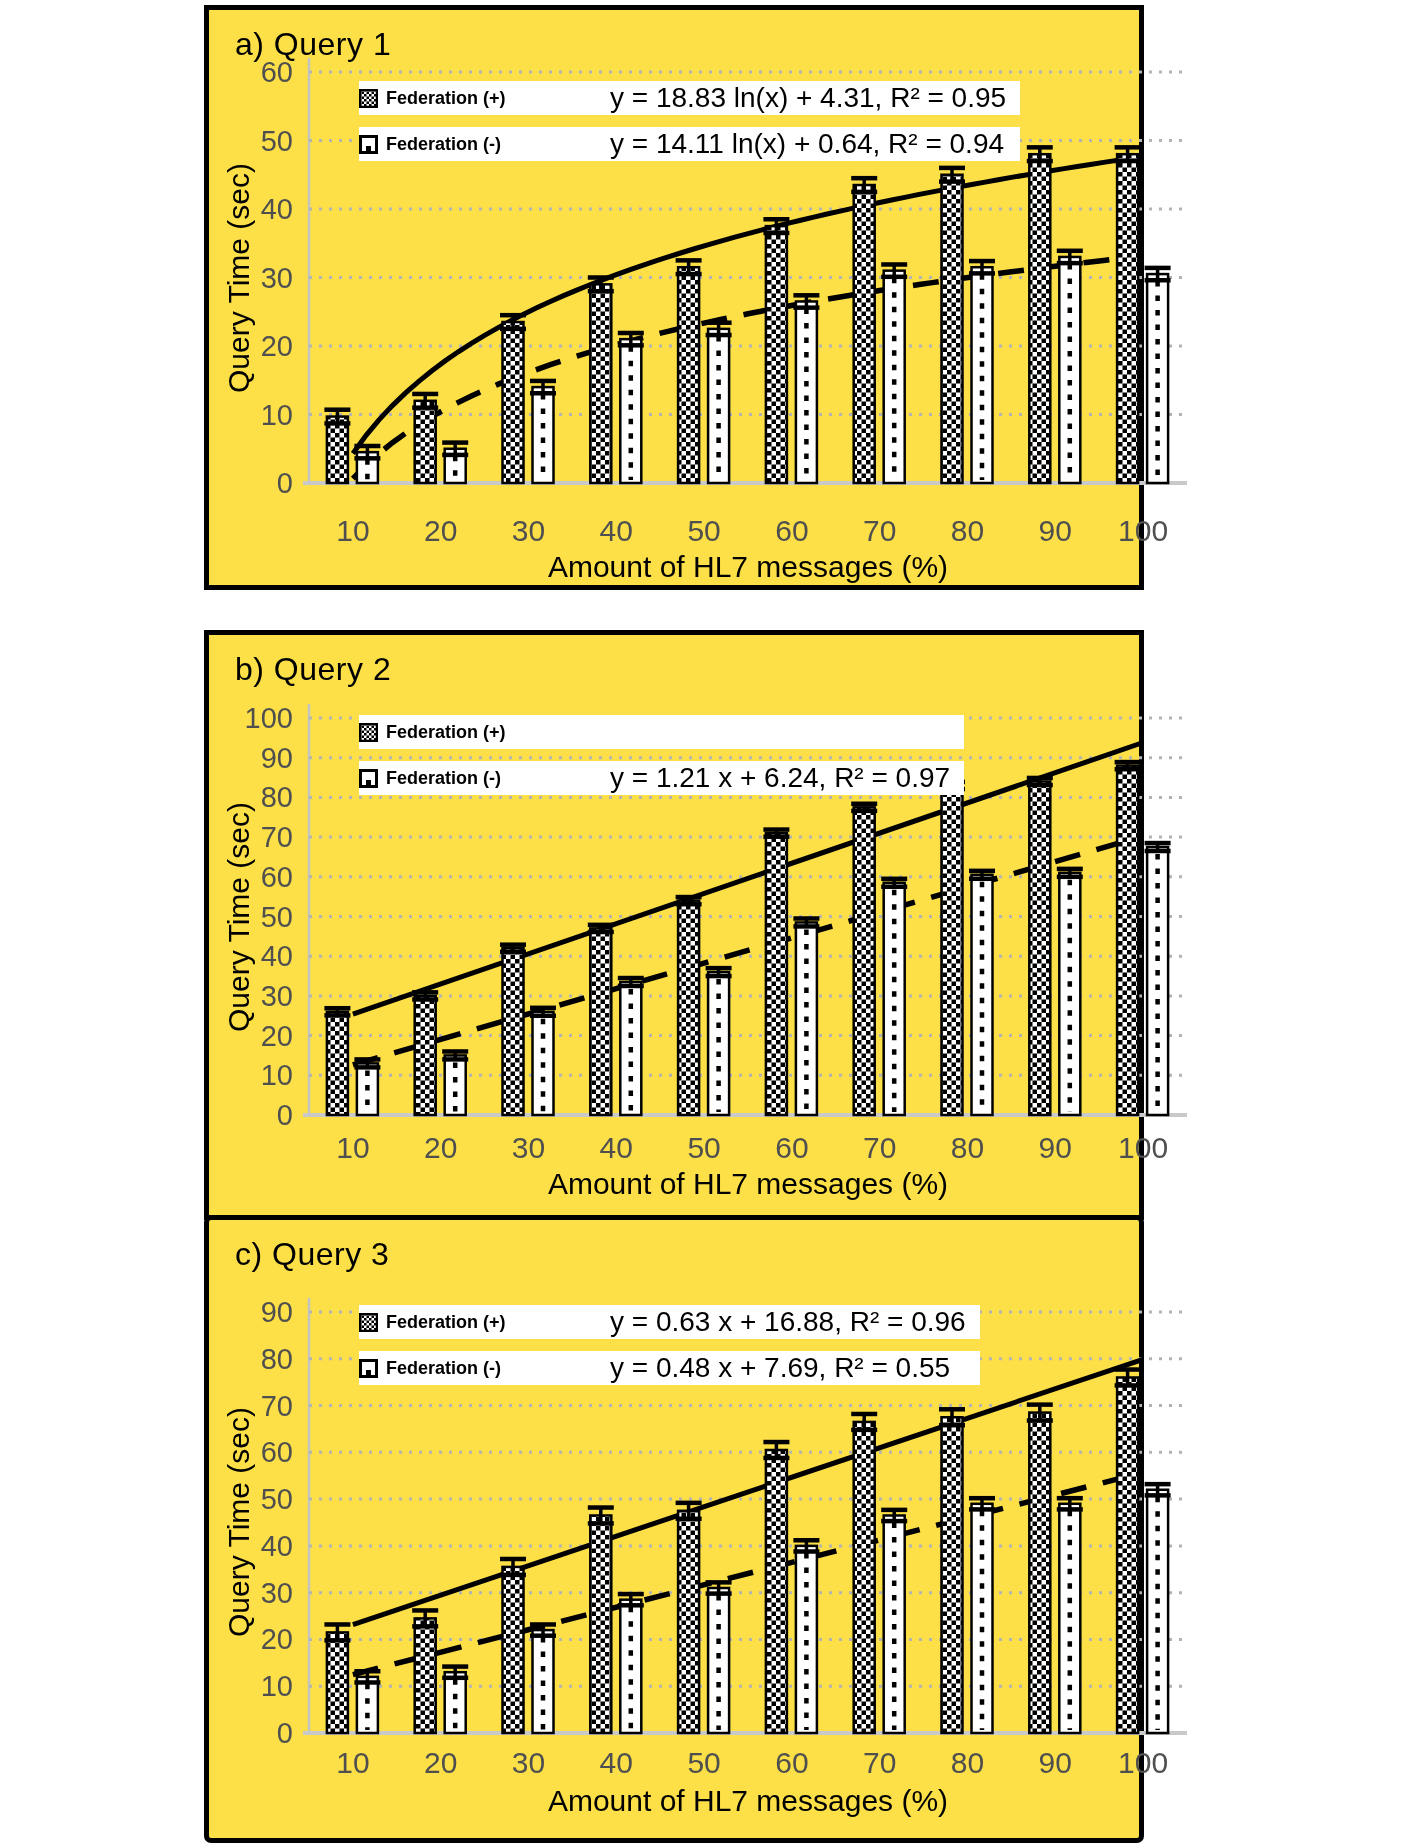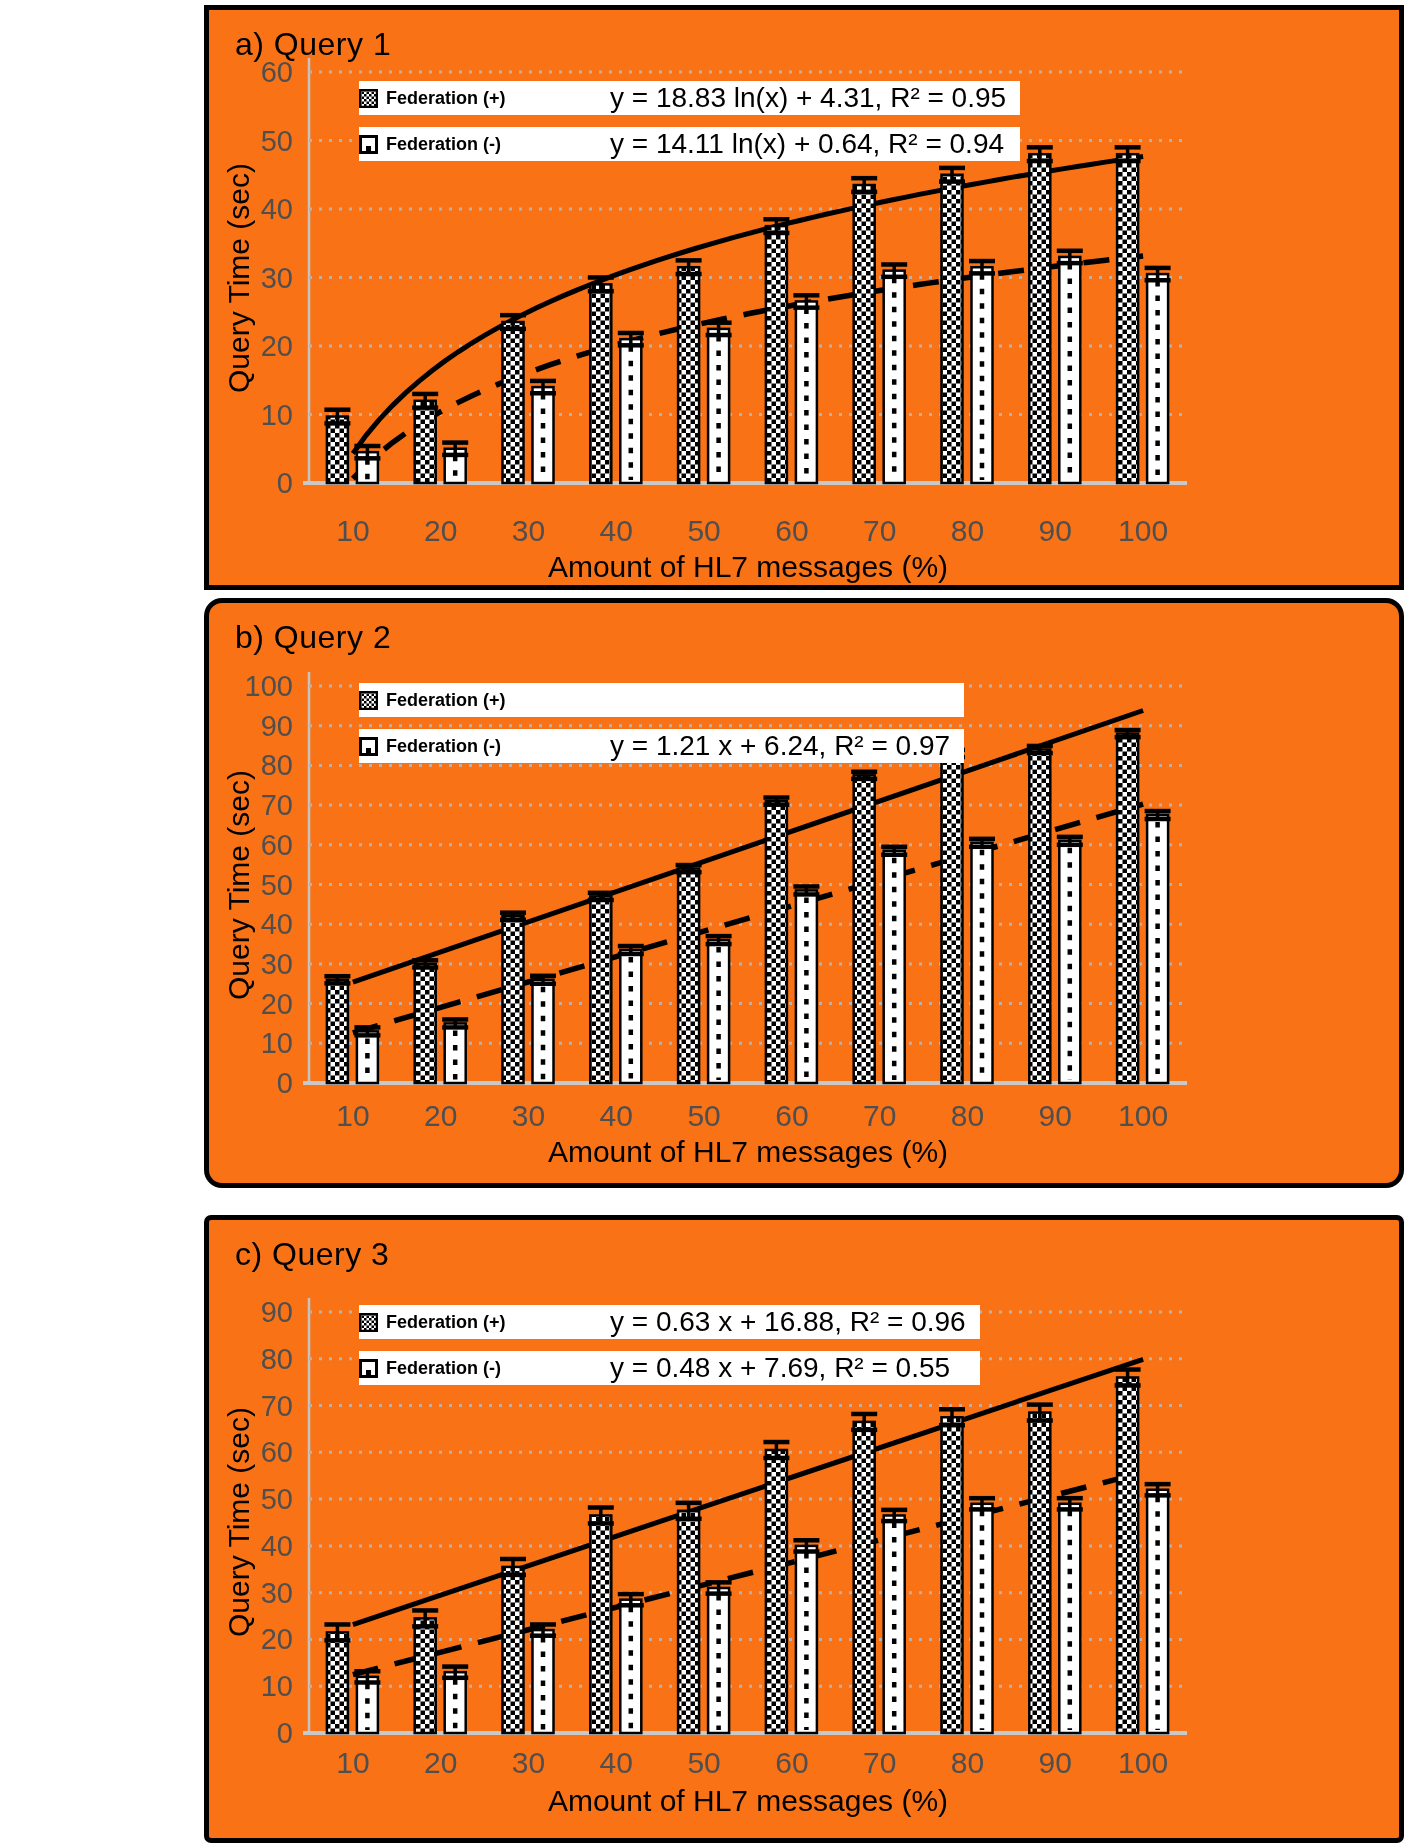--- a/index.html
+++ b/index.html
@@ -1,21 +1,21 @@
 <!DOCTYPE html>
 <html><head>
 <meta charset="utf-8">
 <style>
   html,body{margin:0;padding:0;background:#fff;}
   .figure{position:relative;width:1420px;height:1846px;background:#fff;
           font-family:"Liberation Sans",sans-serif;overflow:hidden;}
-  .panel{position:absolute;left:204px;width:1200px;background:#f97316;
+  .panel{position:absolute;left:204px;width:940px;background:#fde047;
          border:5px solid #000;box-sizing:border-box;}
   .panel-a{top:5px;height:585px;}
-  .panel-b{top:598px;height:590px;border-radius:18px;}
+  .panel-b{top:630px;height:590px;}
   .panel-c{top:1215px;height:628px;border-radius:7px;}
   .panel-title{position:absolute;left:26px;top:16px;margin:0;font-size:32px;
                font-weight:400;color:#000;letter-spacing:.5px;z-index:3;}
   .chart{position:absolute;left:0;top:0;right:0;bottom:0;z-index:1;}
   .legend{position:absolute;left:150px;z-index:2;}
   .panel-a .legend{top:71px;}
   .panel-b .legend{top:80px;}
   .panel-c .legend{top:85px;}
   .legend-row{display:flex;align-items:center;height:34px;margin-bottom:12px;
               background:#fff;padding-right:14px;}

